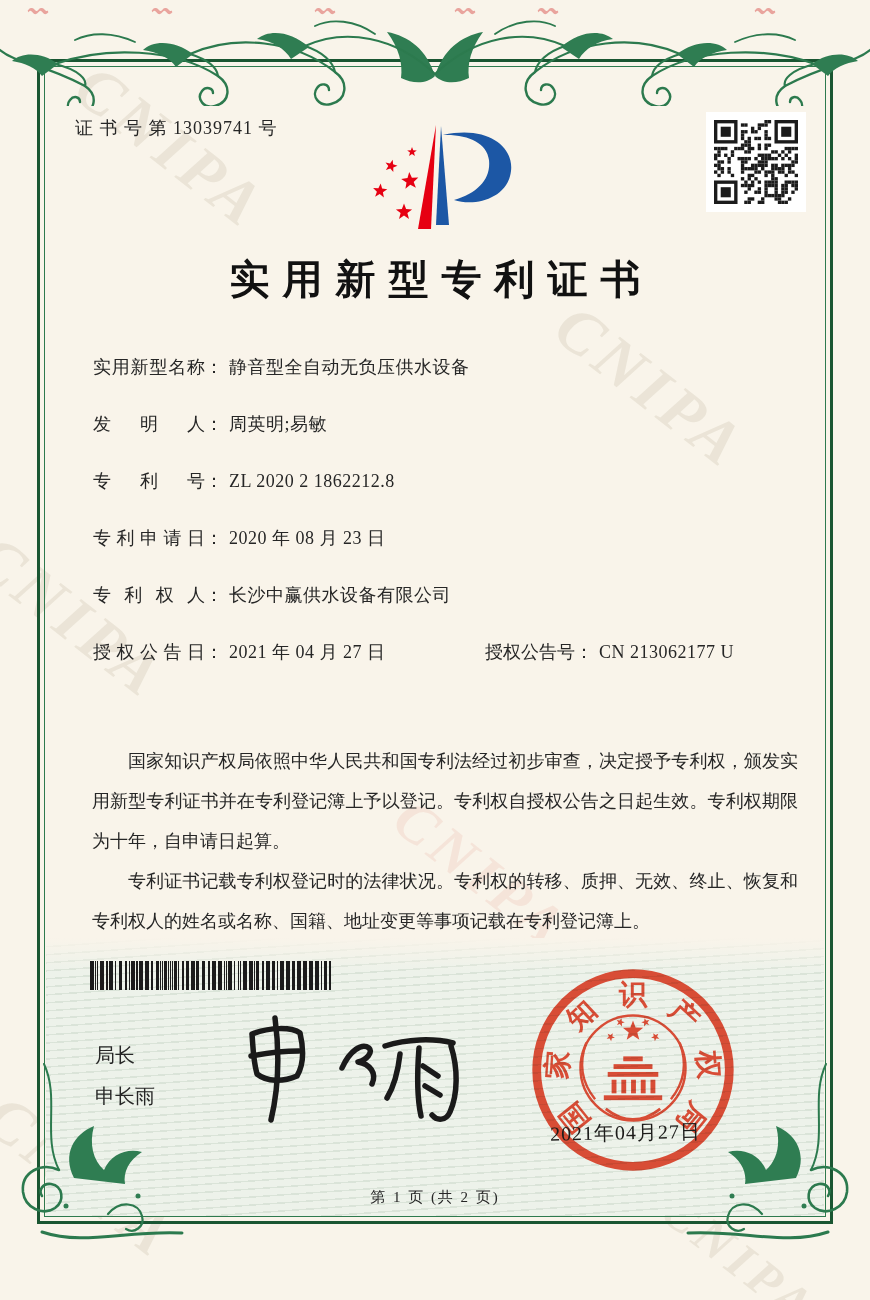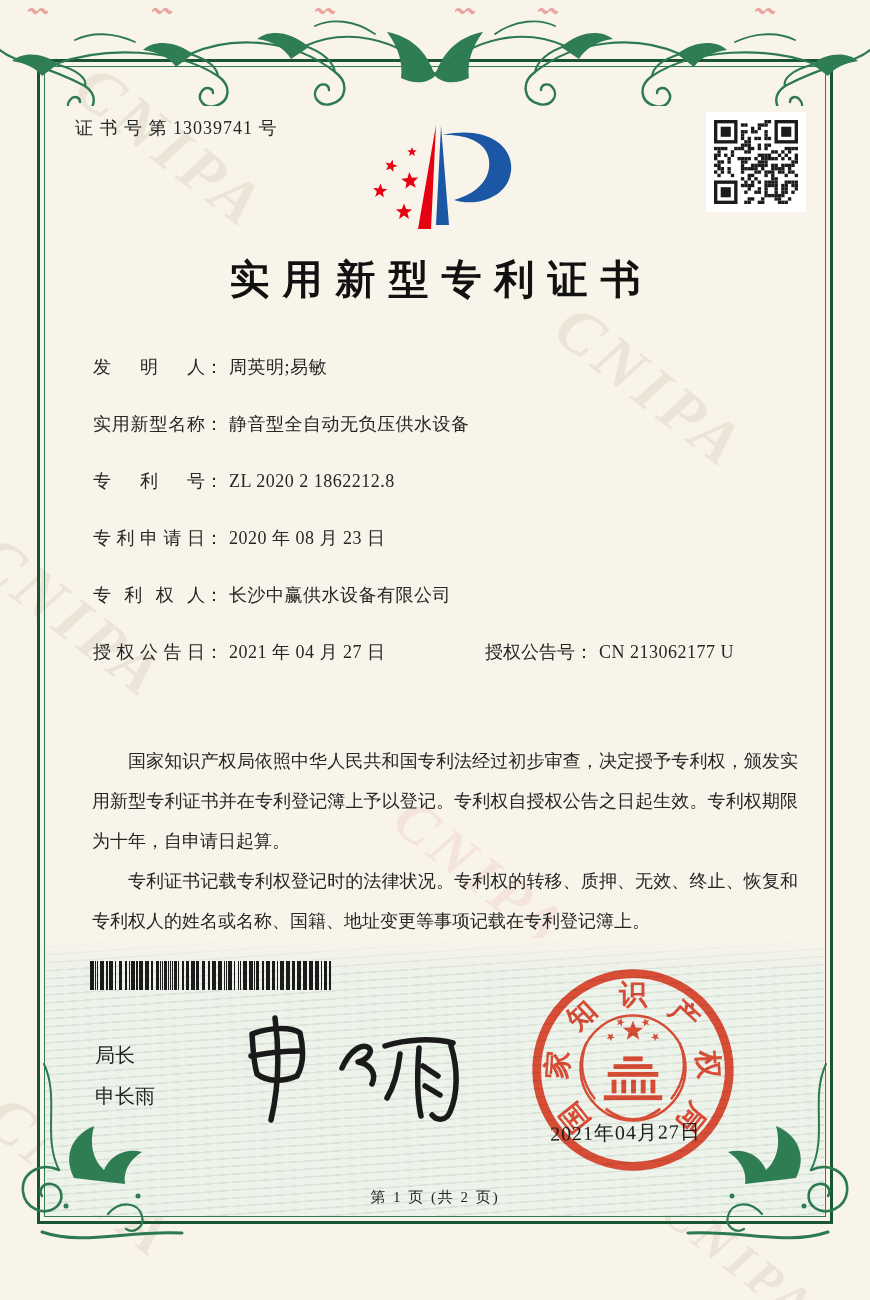--- a/index.html
+++ b/index.html
@@ -332,24 +332,24 @@
         <rect x="0" y="60.48" width="23.52" height="23.52" fill="#1b1b1b"></rect>
         <rect x="3.36" y="63.839999999999996" width="16.8" height="16.8" fill="#fff"></rect>
         <rect x="6.72" y="67.2" width="10.08" height="10.08" fill="#1b1b1b"></rect>
       </svg>
   </div>
 
   <div class="title">实用新型专利证书</div>
 
   <div class="fields">
     <div class="frow">
+      <span class="flabel">实用新型名称</span><span class="fcolon">：</span><span class="fval">静音型全自动无负压供水设备</span>
+    </div>
+    <div class="frow">
       <span class="flabel">发明人</span><span class="fcolon">：</span><span class="fval">周英明;易敏</span>
-    </div>
-    <div class="frow">
-      <span class="flabel">实用新型名称</span><span class="fcolon">：</span><span class="fval">静音型全自动无负压供水设备</span>
     </div>
     <div class="frow">
       <span class="flabel">专利号</span><span class="fcolon">：</span><span class="fval">ZL 2020 2 1862212.8</span>
     </div>
     <div class="frow">
       <span class="flabel">专利申请日</span><span class="fcolon">：</span><span class="fval">2020 年 08 月 23 日</span>
     </div>
     <div class="frow">
       <span class="flabel">专利权人</span><span class="fcolon">：</span><span class="fval">长沙中赢供水设备有限公司</span>
     </div>

